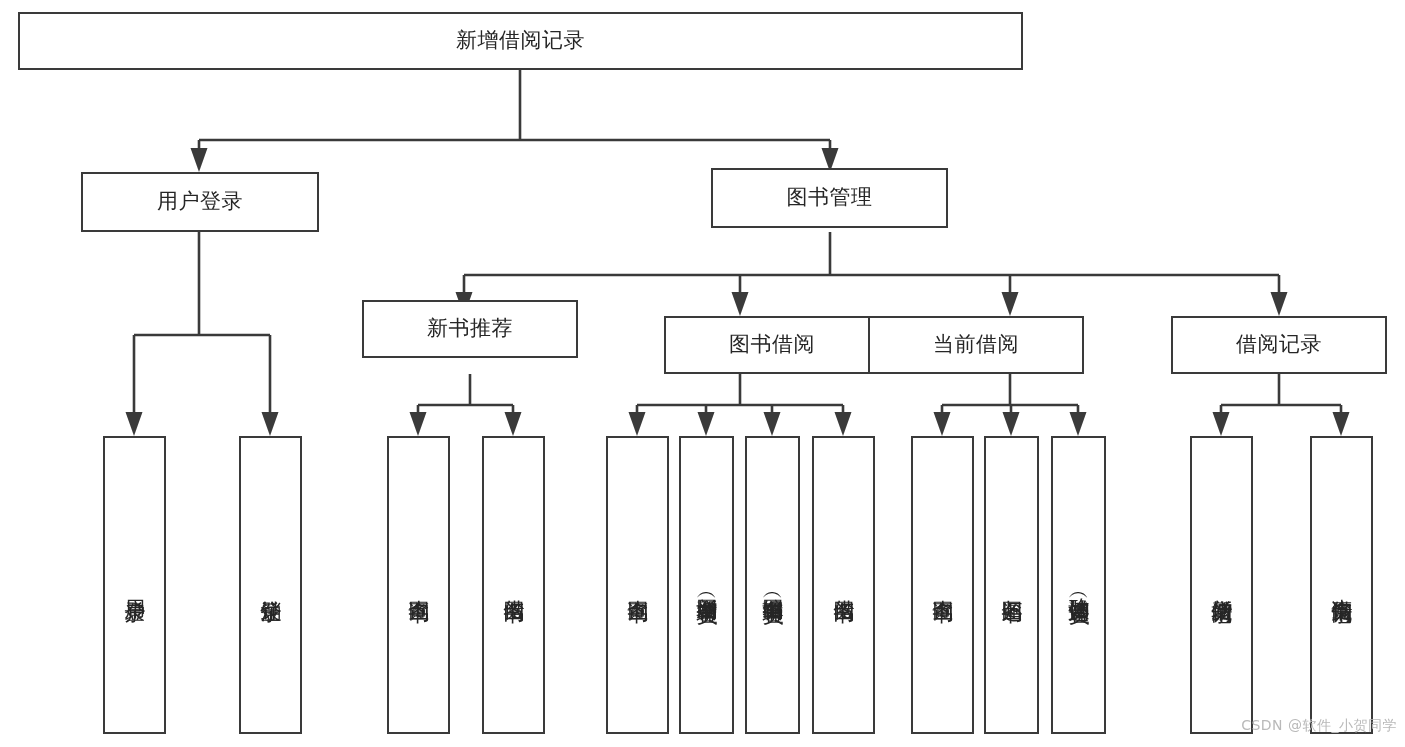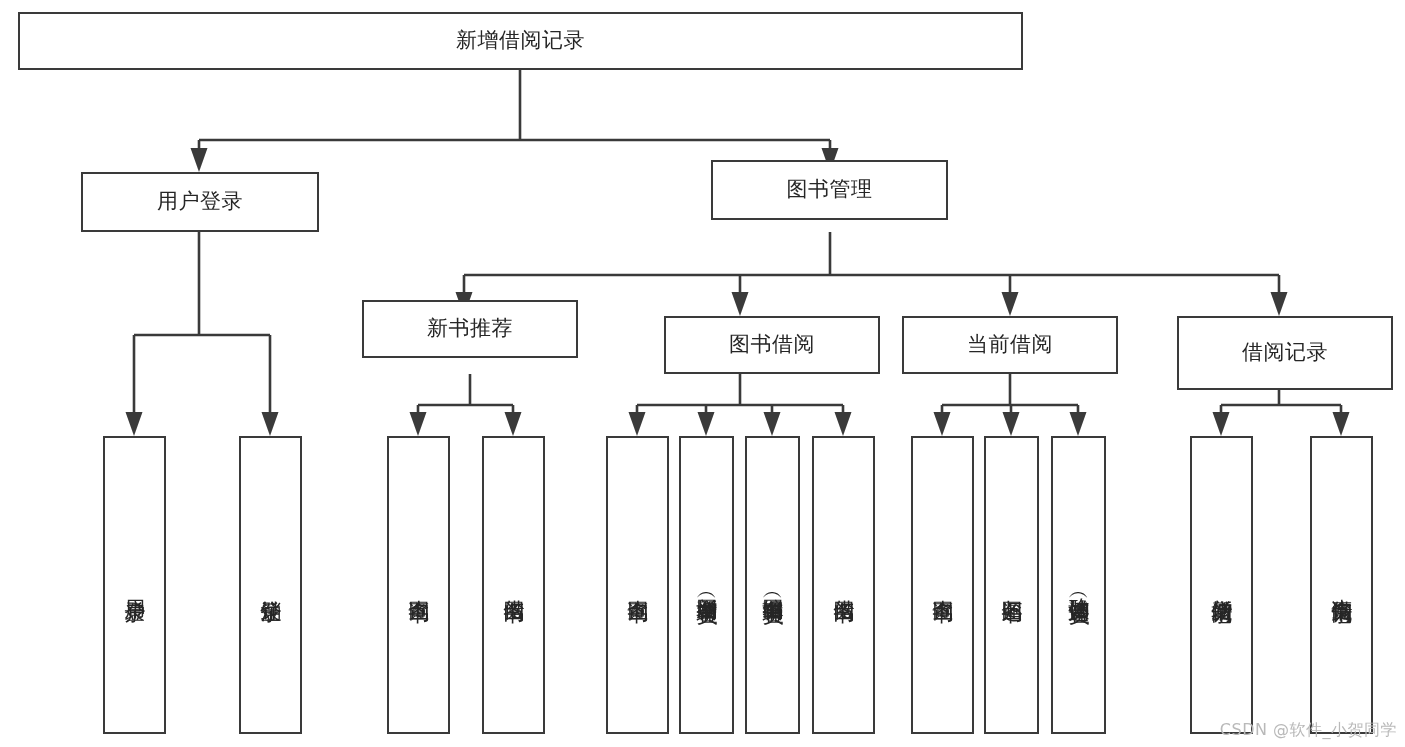--- a/index.html
+++ b/index.html
@@ -52,22 +52,22 @@
     text-orientation: upright;
     font-size: 21px;
     line-height: 1.28;
     letter-spacing: 1px;
     text-align: center;
     white-space: nowrap;
   }
   .watermark {
     position: absolute;
     right: 8px;
-    bottom: 6px;
-    font-size: 16px;
+    bottom: 12px;
+    font-size: 14px;
     color: #b9b9b9;
     letter-spacing: 0.5px;
     z-index: 5;
     white-space: nowrap;
     margin-top: 44px;
   }
 </style>
 </head>
 <body>
 
@@ -129,33 +129,33 @@
     </svg>
 
   <div class="node node-h" id="node-root" style="left: 18px; top: 12px; width: 1005px; height: 58px;">
     <span class="node-label">新增借阅记录</span>
   </div>
 
   <div class="watermark">CSDN @软件_小贺同学</div>
 <div class="node node-h" style="left: 81px; top: 172px; width: 238px; height: 60px;">
       <span class="node-label">用户登录</span>
     </div>
-    <div class="node node-h" style="left: 711px; top: 160px; width: 237px; height: 60px;">
+    <div class="node node-h" style="left: 711px; top: 168px; width: 237px; height: 60px;">
       <span class="node-label">图书管理</span>
     </div>
     <div class="node node-h" style="left: 362px; top: 300px; width: 216px; height: 58px;">
       <span class="node-label">新书推荐</span>
     </div>
     <div class="node node-h" style="left: 664px; top: 316px; width: 216px; height: 58px;">
       <span class="node-label">图书借阅</span>
     </div>
-    <div class="node node-h" style="left: 902px; top: 316px; width: 216px; height: 58px;">
+    <div class="node node-h" style="left: 868px; top: 316px; width: 216px; height: 58px;">
       <span class="node-label">当前借阅</span>
     </div>
-    <div class="node node-h" style="left: 1171px; top: 316px; width: 216px; height: 74px; margin-left: 6px;">
+    <div class="node node-h" style="left: 1171px; top: 316px; width: 216px; height: 58px;">
       <span class="node-label">借阅记录</span>
     </div>
     <div class="node node-v" style="left: 103px; top: 436px; width: 63px; height: 298px;">
       <span class="node-label">用户登录</span>
     </div>
     <div class="node node-v" style="left: 239px; top: 436px; width: 63px; height: 298px;">
       <span class="node-label">注销登录</span>
     </div>
     <div class="node node-v" style="left: 387px; top: 436px; width: 63px; height: 298px;">
       <span class="node-label">查询图书</span>

